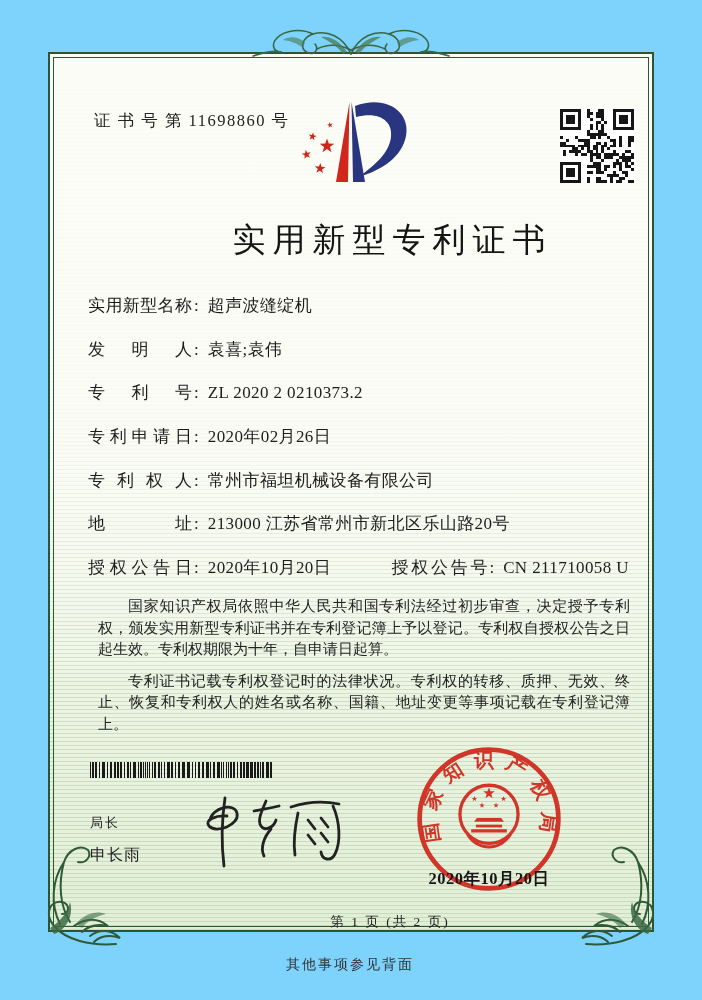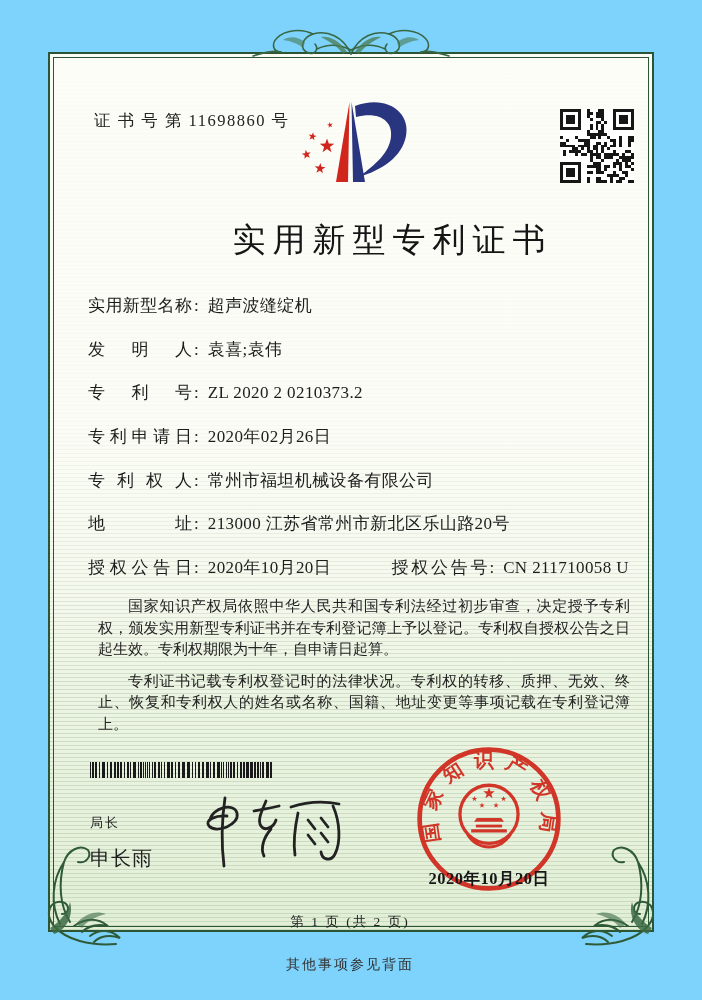--- a/index.html
+++ b/index.html
@@ -23,28 +23,28 @@
   .fcolon{display:inline-block;margin:0 9px 0 2px;}
   .fvalue{letter-spacing:0.4px;}
   .fgroup2{margin-left:56px;margin-top:24px;}
   .fgroup2 .flabel{width:96px;}
   .body-text{position:absolute;left:88px;top:586px;width:552px;font-size:15px;line-height:21.5px;
              text-align:justify;color:#222;}
   .body-text p{margin:10px;text-indent:2em;}
   .barcode{position:absolute;left:88px;top:762px;width:190px;height:16px;}
   .issuer-title{position:absolute;left:90px;top:814px;font-size:13px;letter-spacing:2px;
                 font-family:Liberation Sans, sans-serif;color:#222;}
-  .issuer-name{position:absolute;left:90px;top:845px;font-size:20px;letter-spacing:1px;
+  .issuer-name{position:absolute;left:90px;top:845px;font-size:16px;letter-spacing:1px;
                font-family:"Liberation Sans","DejaVu Sans",sans-serif;color:#222;}
   .signature{position:absolute;left:194px;top:792px;width:160px;height:85px;}
   .seal{position:absolute;left:414px;top:744px;width:150px;height:150px;opacity:0.93;z-index:2;}
   .seal-date{position:absolute;left:416px;top:868px;width:146px;text-align:center;z-index:3;
              font-size:16.5px;font-weight:600;letter-spacing:0.5px;color:#161616;}
   .page-info{position:absolute;left:48px;top:913px;width:604px;text-align:center;
-             font-size:13.5px;letter-spacing:2px;color:#222;z-index:1;}
+             font-size:13.5px;letter-spacing:2px;color:#222;z-index:1;padding-left:40px;}
   .back-note{position:absolute;left:48px;top:956px;width:604px;text-align:center;
              font-size:14px;letter-spacing:2px;color:#333;}
   .orn-top{position:absolute;left:251px;top:22px;width:200px;height:40px;z-index:2;}
   .orn-bl{position:absolute;left:30px;top:828px;width:92px;height:122px;z-index:2;}
   .orn-br{position:absolute;left:580px;top:828px;width:92px;height:122px;z-index:2;transform:scaleX(-1);}
 </style>
 </head>
 <body>
 
 <div class="page">

